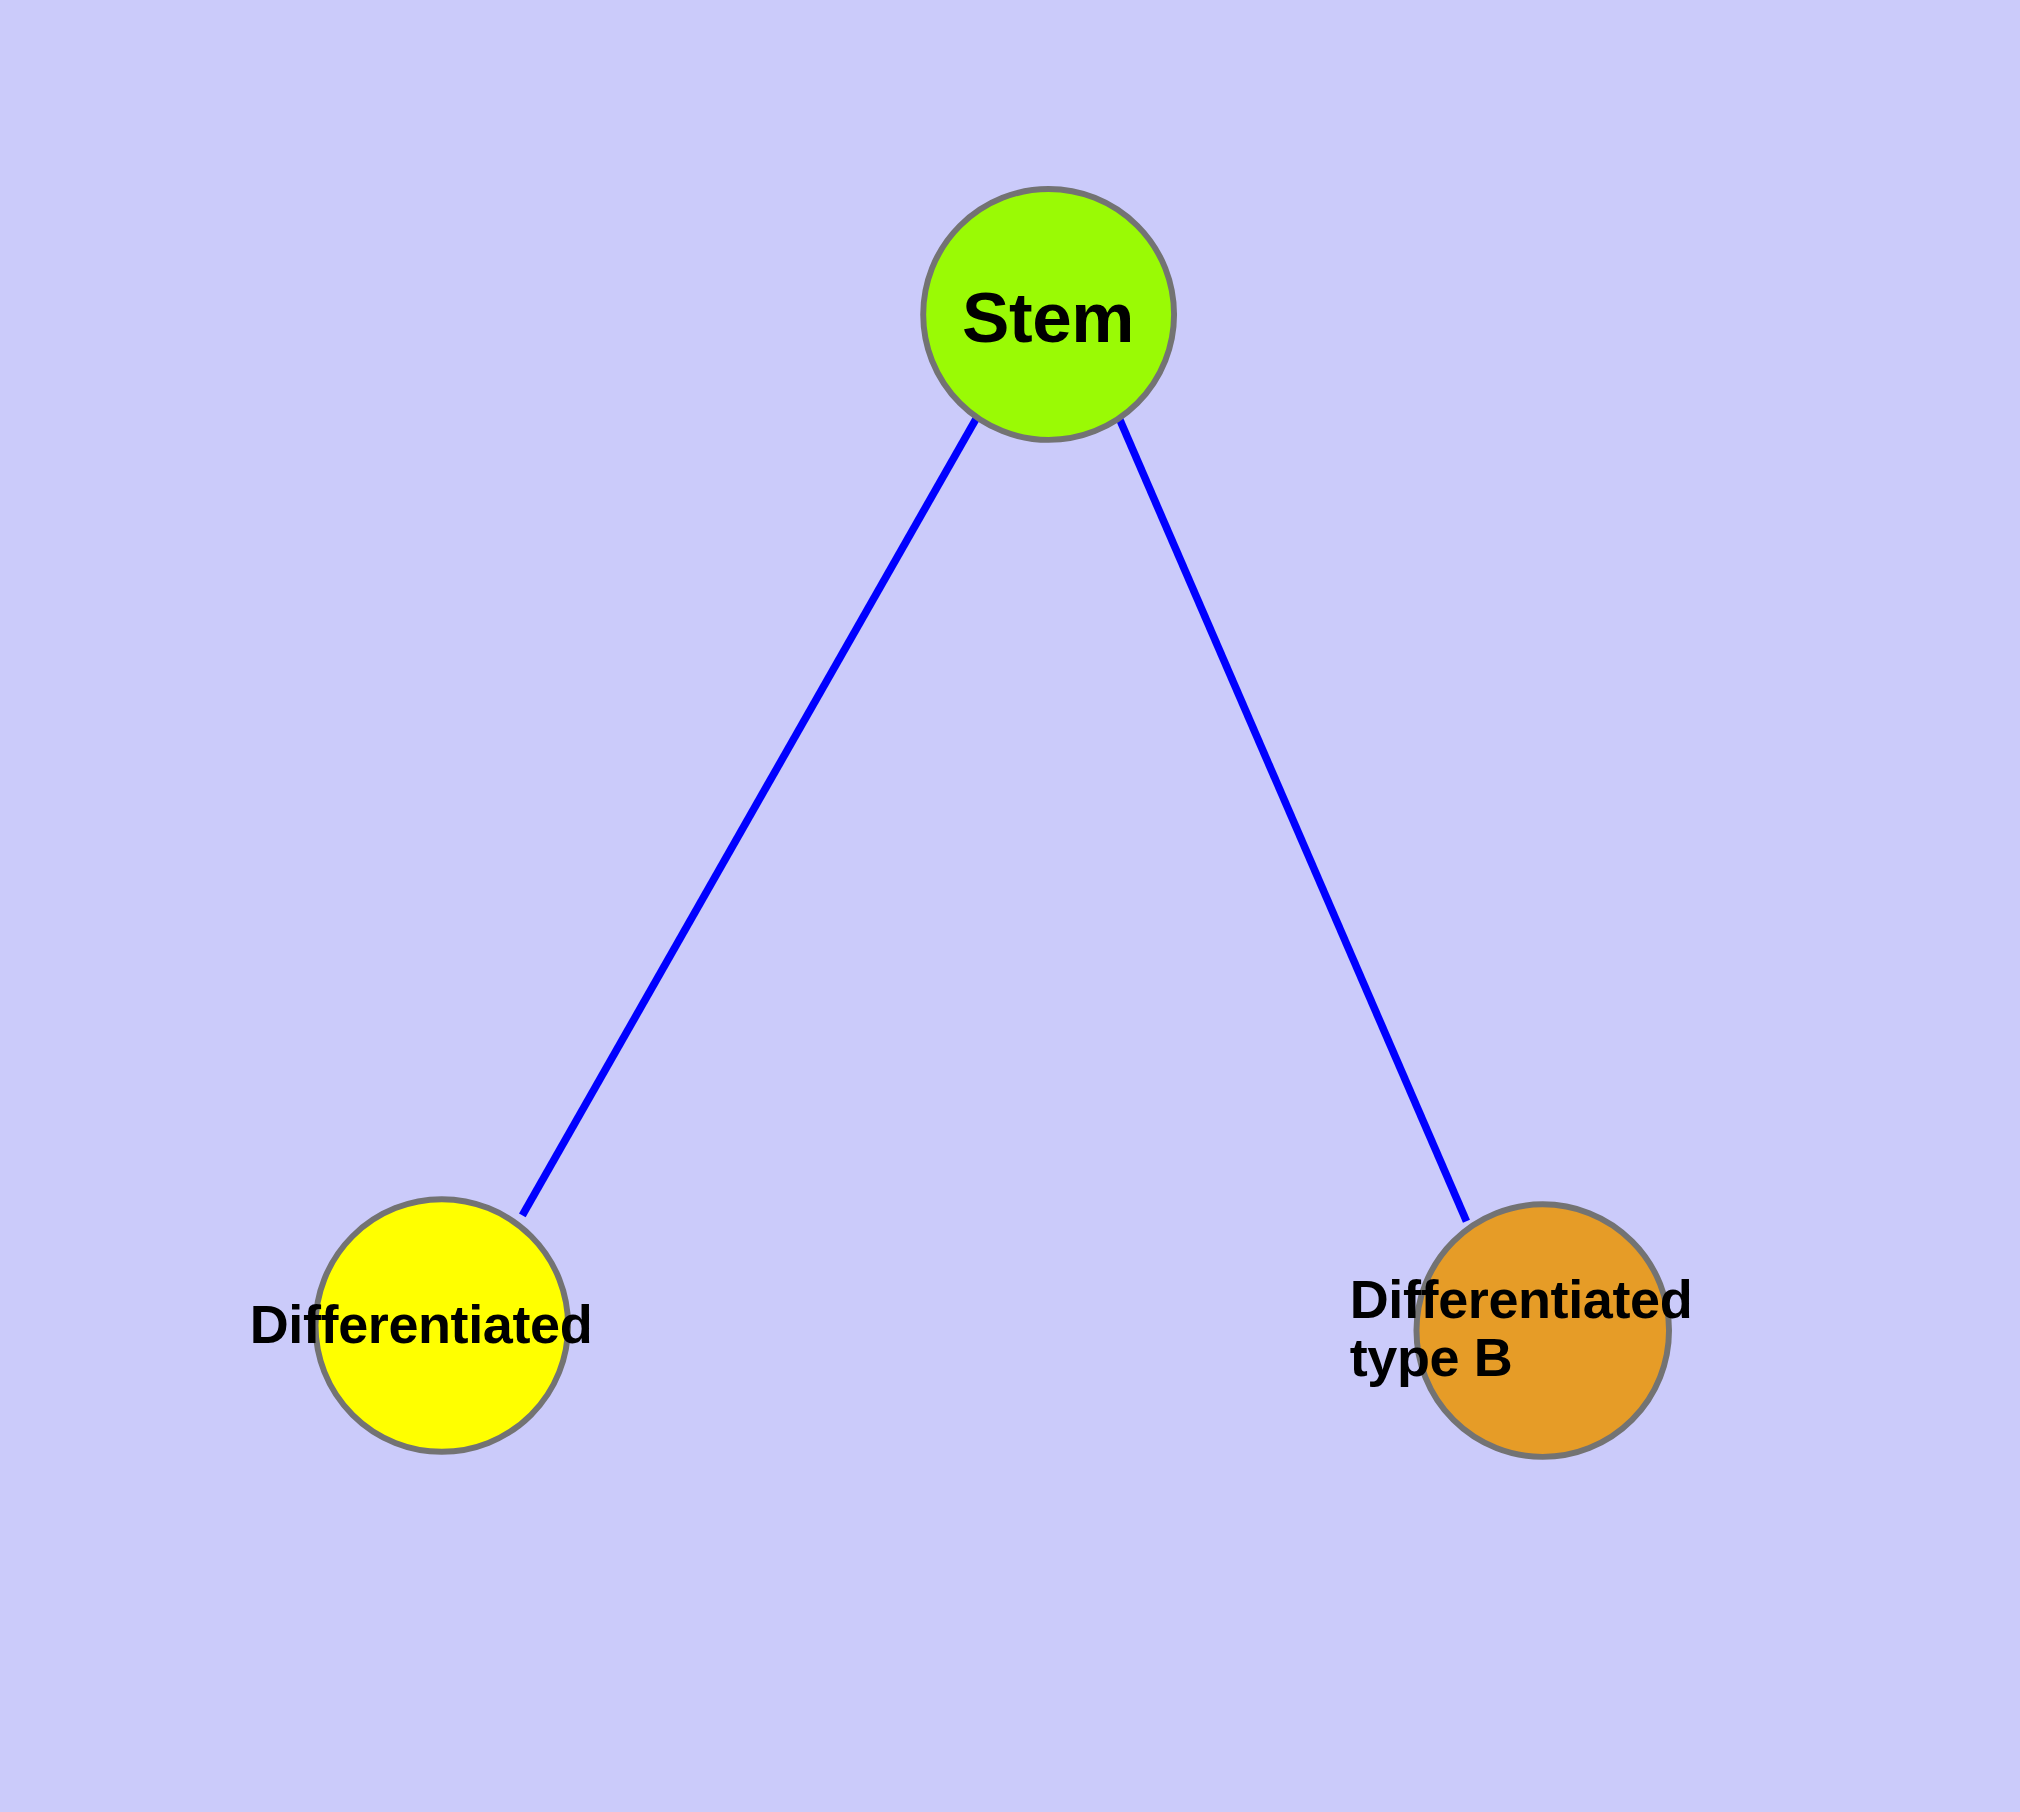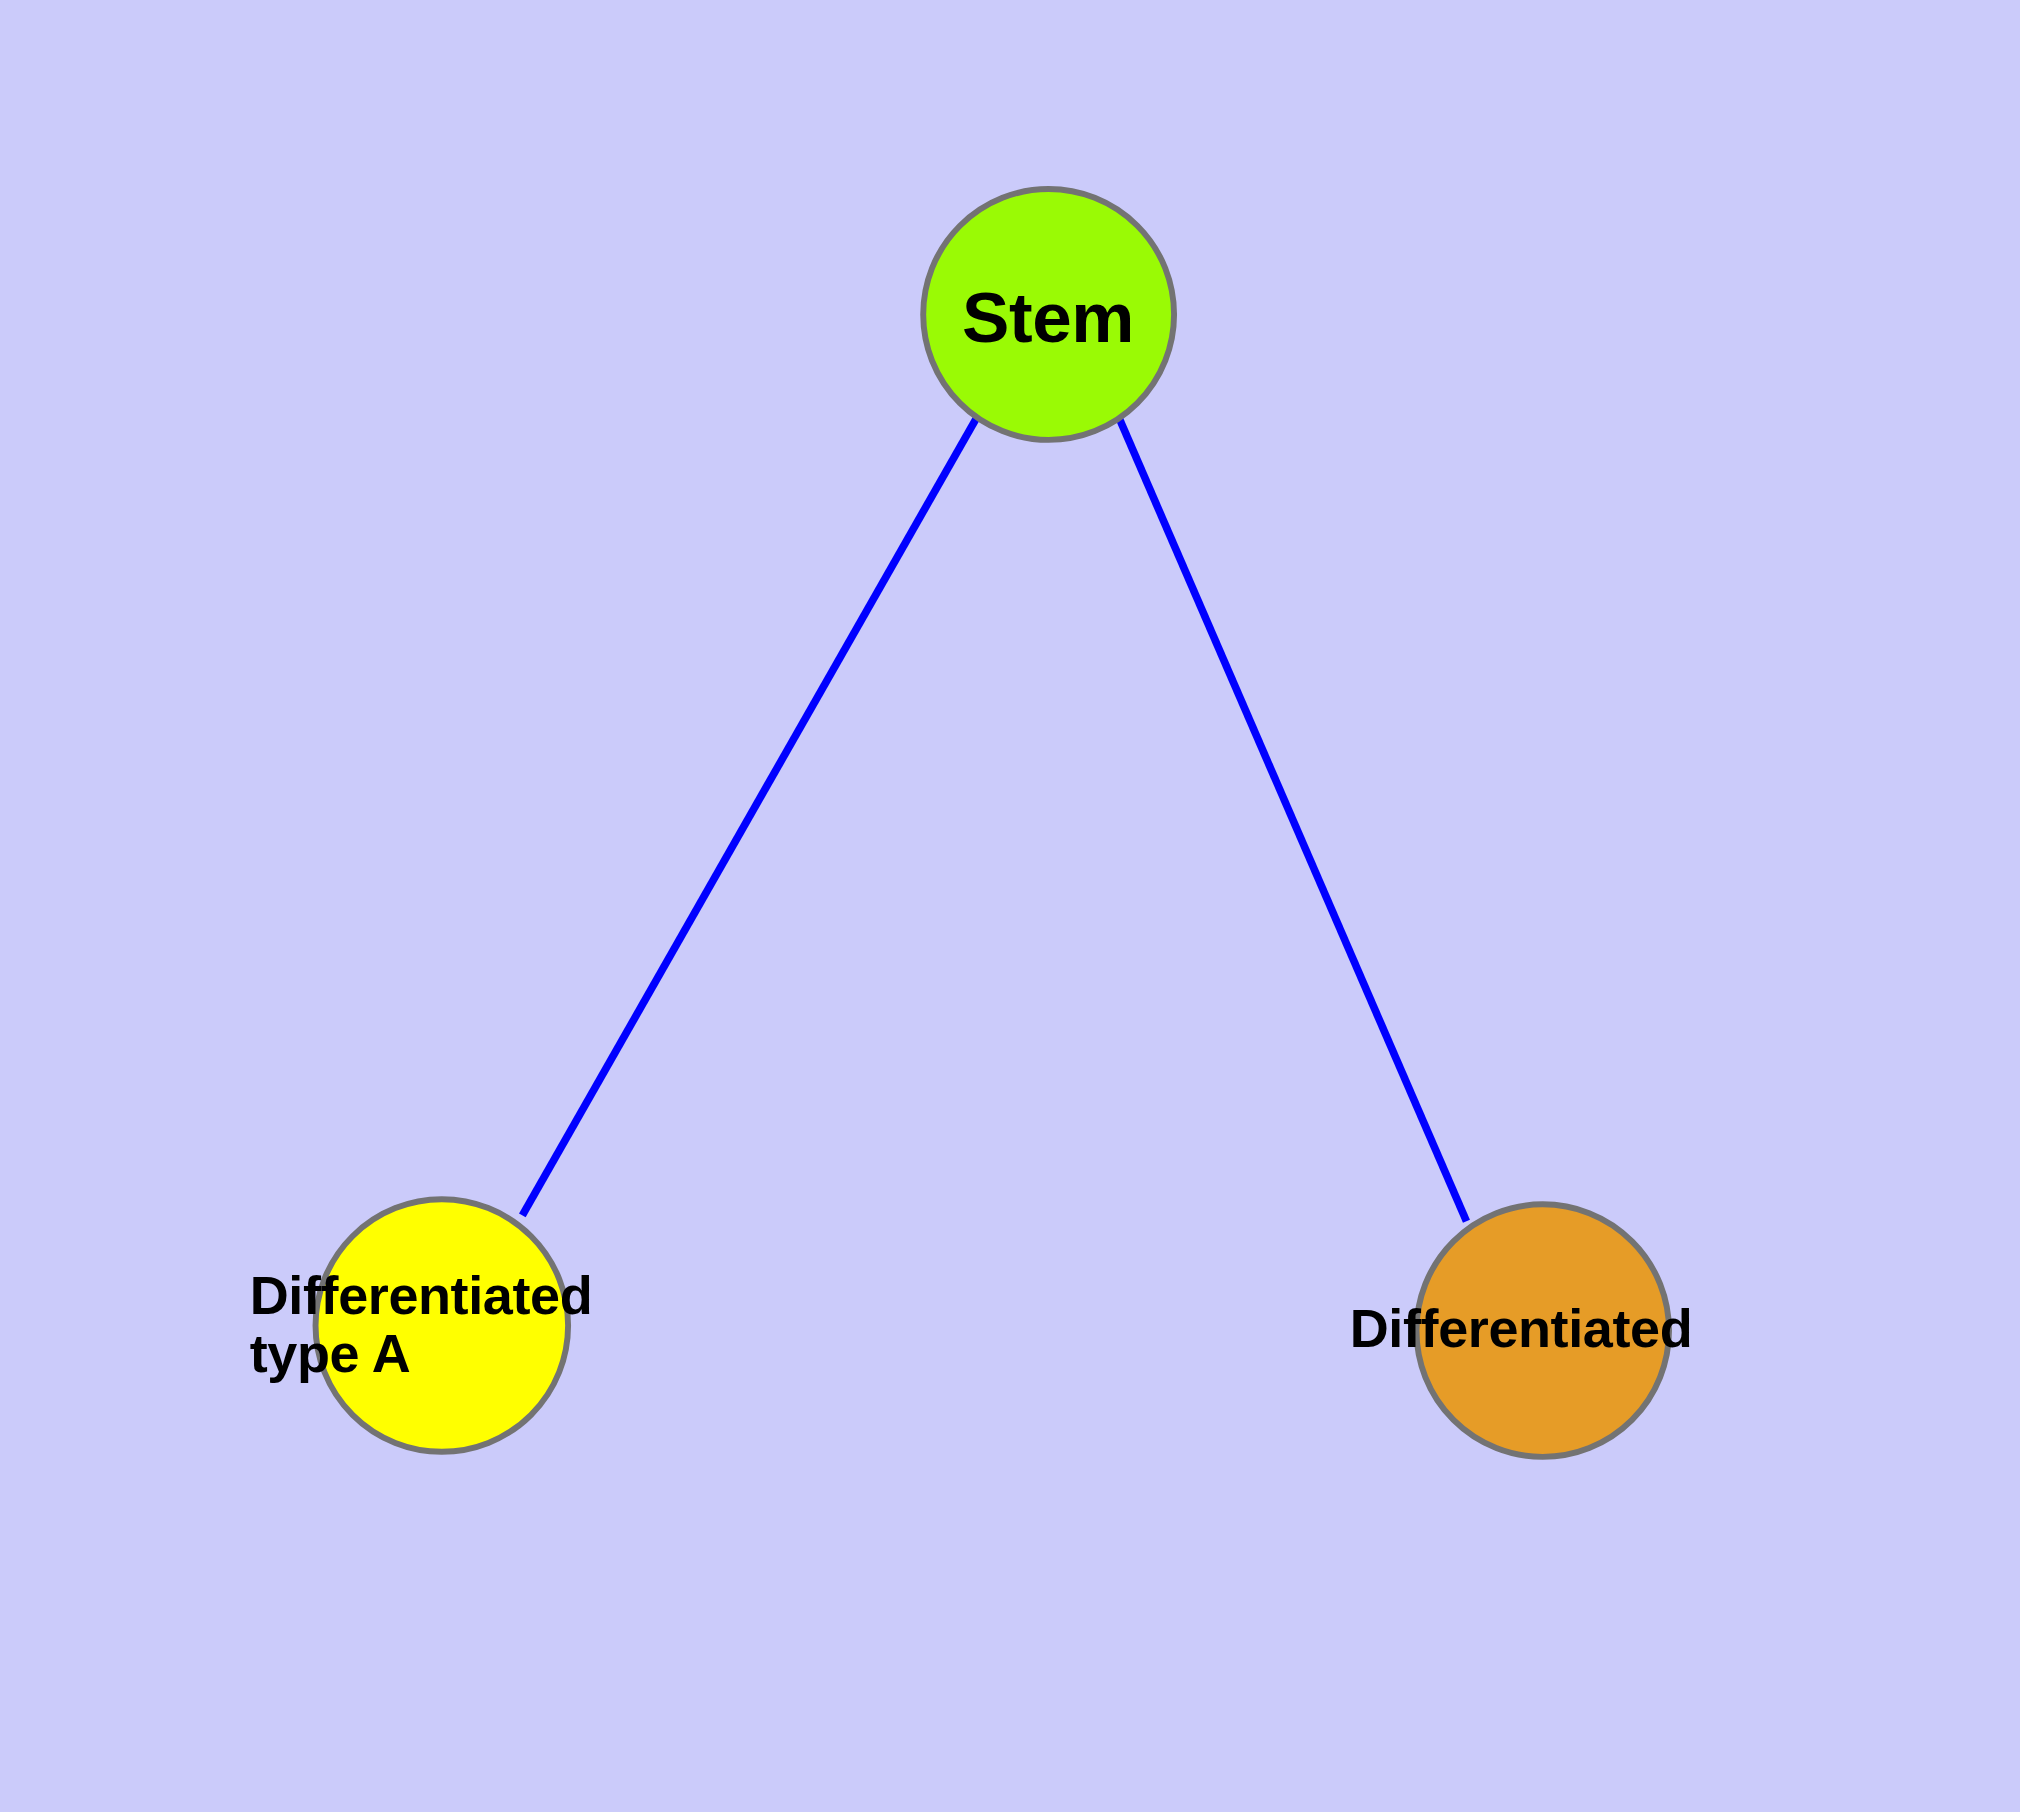--- a/index.html
+++ b/index.html
@@ -59,18 +59,18 @@
       </g>
     <g id="nodes-layer">
         <circle cx="1237" cy="371" r="148" fill="#9AFA05" stroke="#737373" stroke-width="7"></circle>
         <circle cx="521" cy="1564" r="149" fill="#FFFF00" stroke="#737373" stroke-width="7"></circle>
         <circle cx="1820" cy="1570" r="149" fill="#E69C27" stroke="#737373" stroke-width="7"></circle>
       </g>
   </svg>
 
   <div id="labels-layer">
       <div class="node-label label-stem" style="left: 1048px; top: 318px; color: rgb(0, 0, 0);"><div>Stem</div></div>
-      <div class="node-label label-diff" style="left: 421px; top: 1325px; color: rgb(0, 0, 0);"><div>Differentiated</div><div>type A</div></div>
-      <div class="node-label label-diff" style="left: 1521px; top: 1329px; color: rgb(0, 0, 0);"><div>Differentiated</div></div>
+      <div class="node-label label-diff" style="left: 421px; top: 1325px; color: rgb(0, 0, 0);"><div>Differentiated</div></div>
+      <div class="node-label label-diff" style="left: 1521px; top: 1329px; color: rgb(0, 0, 0);"><div>Differentiated</div><div>type B</div></div>
     </div>
 
 </div>
 
 
 </body></html>

